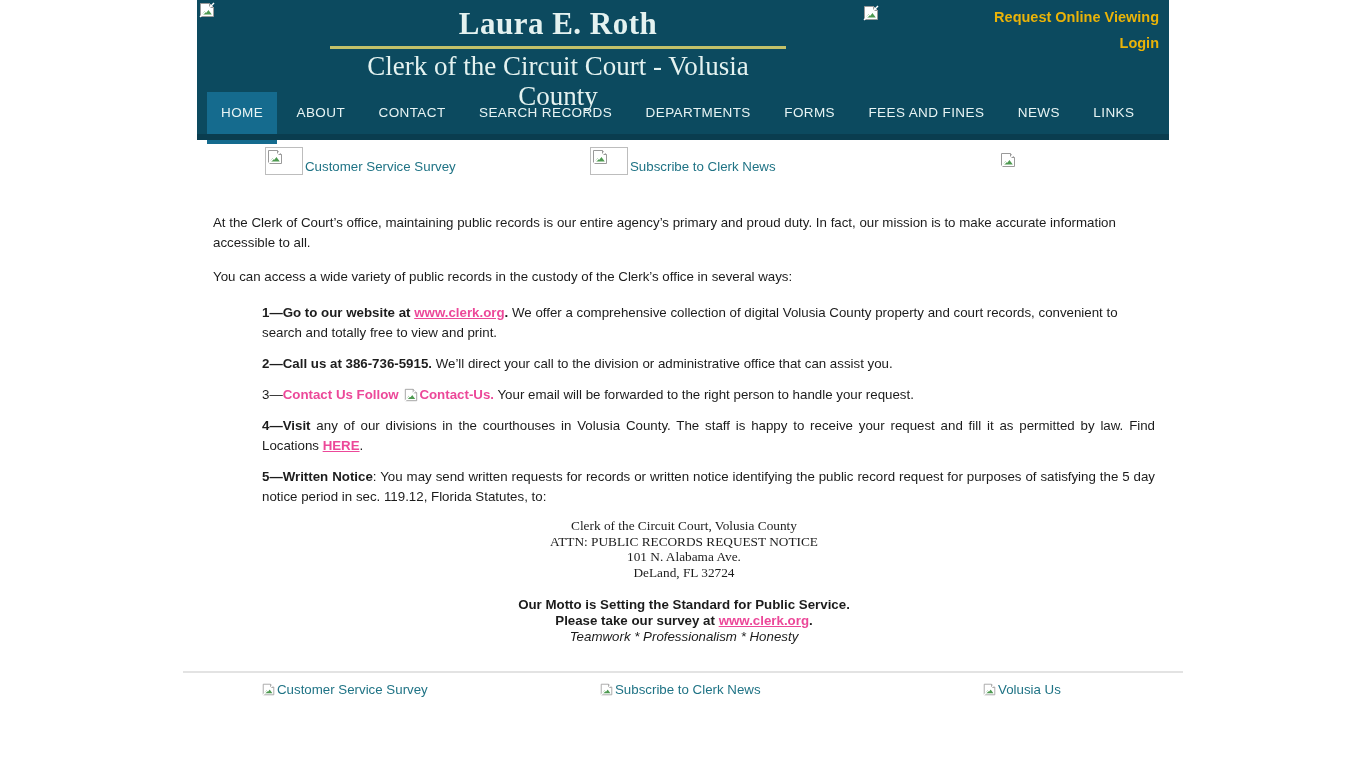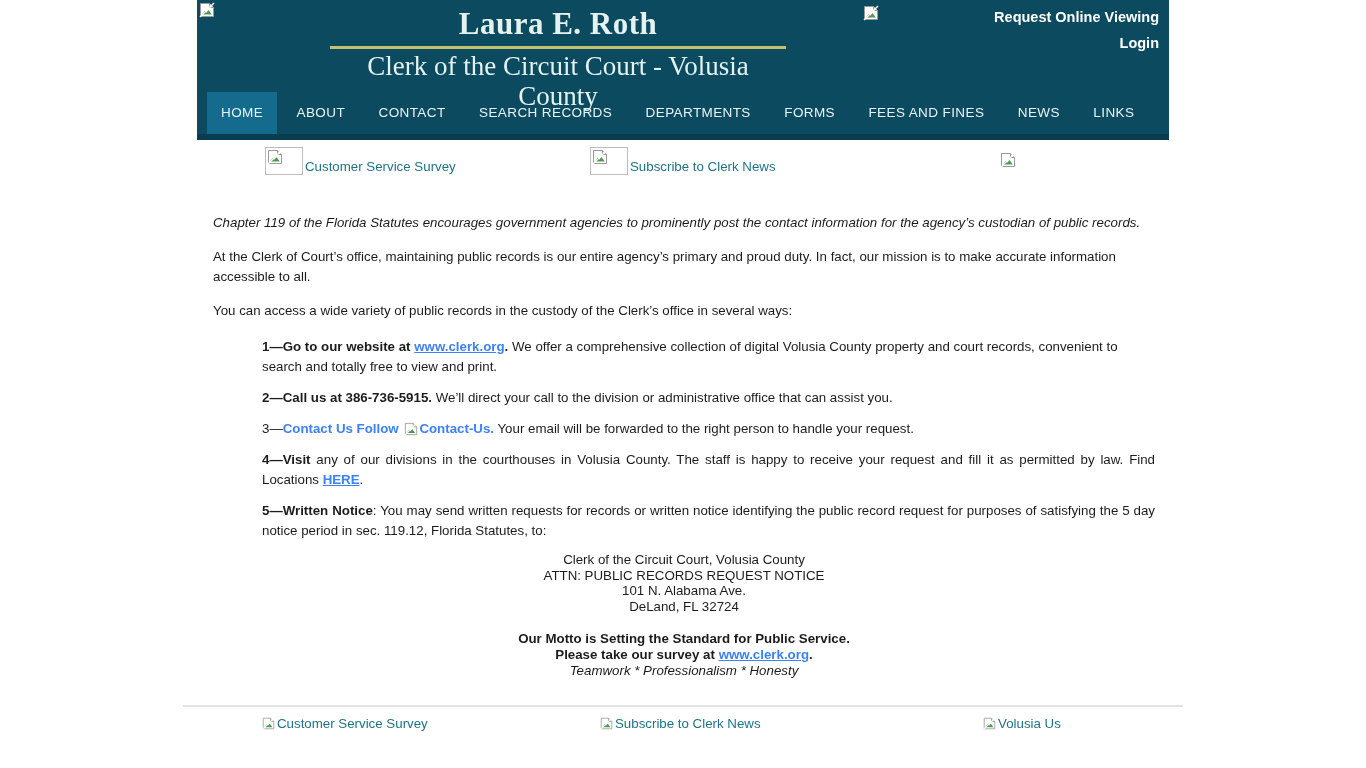--- a/index.html
+++ b/index.html
@@ -24,26 +24,26 @@
     letter-spacing:0.5px;
   }
   .gold-rule{height:3px;background:#c3c169;margin-top:2px;}
   .site-subtitle{
     font-size:27px;line-height:30px;margin-top:2px;color:#e4f2f0;
   }
   .header-links{
     position:absolute;right:10px;top:4px;text-align:right;
     font-size:14.5px;font-weight:bold;line-height:26px;
   }
-  .header-links a{color:#ffffff;text-decoration:none;display:block;cursor:pointer;text-align:right;}
+  .header-links a{color:#eab308;text-decoration:none;display:block;cursor:pointer;text-align:right;}
   .main-nav{
     position:absolute;left:0;top:92px;height:42px;width:100%;white-space:nowrap;
   }
   .nav-item{
-    display:inline-block;height:42px;line-height:42px;padding:0 14px;
+    display:inline-block;height:52px;line-height:42px;padding:0 14px;
     margin-right:1px;color:#e8f4f4;font-size:13.5px;letter-spacing:0.4px;
     text-decoration:none;cursor:pointer;
   }
   .nav-item:first-child{margin-left:10px;}
   .nav-item.active{background:#156b8e;}
   .header-strip{position:absolute;bottom:0;left:0;width:100%;height:6px;background:#0a3d4f;}
 
   
   .bi{display:block;}
   .bi-16{width:16px;height:16px;}
@@ -65,26 +65,26 @@
   .content{
     margin:0 14px 0 16px;font-size:13.3px;line-height:20px;color:#1c1c1c;
   }
   .notice-heading{margin:0 0 10px 0;font-size:13.3px;line-height:20px;font-weight:bold;}
   .p-statute{font-style:italic;margin:0 0 14px 0;}
   .p{margin:0 0 14px 0;}
   .p-last{margin:12px 0 16px 0;}
   .rlist{margin:0 0 0 49px;}
   .rlist .item{margin:0 0 11px 0;}
   .just{text-align:justify;}
-  .content a{color:#3b82f6;cursor:pointer;}
+  .content a{color:#ec4899;cursor:pointer;}
   a.lnk-bold{font-weight:bold;text-decoration:underline;}
   a.lnk-plainbold{font-weight:bold;text-decoration:none;}
   .inline-bi{display:inline-block;vertical-align:text-bottom;margin:0 1px 0 2px;}
   .address{
-    text-align:center;margin:6px 0 0 0;line-height:15.5px;font-size:13.3px;
+    text-align:center;margin:6px 0 0 0;line-height:15.5px;font-size:13.3px;font-family:Liberation Serif, serif;
   }
   .motto{
     text-align:center;margin:17px 0 0 0;line-height:16px;font-size:13.3px;
   }
   .motto .b{font-weight:bold;}
   .motto .it{font-style:italic;}
 
   
   .footer-divider{
     height:2px;background:#e3e3e3;width:1000px;margin:26px 0 0 -14px;
@@ -169,21 +169,20 @@
     <span class="abs" style="left:803px;top:12px">
       <svg class="bi bi-16">
           <use href="#bimg"></use>
         </svg>
     </span>
   </div>
 
   <div class="content">
 
 
-    <p class="p-statute">Chapter 119 of the Florida Statutes encourages government agencies to prominently post the contact information for the agency’s custodian of public records.</p>
 
     <p class="p">At the Clerk of Court’s office, maintaining public records is our entire agency’s primary and proud duty. In fact, our mission is to make accurate information accessible to all.</p>
 
     <p class="p-last">You can access a wide variety of public records in the custody of the Clerk’s office in several ways:</p>
 
     <div class="rlist">
 
       <div class="item">
         <b>1—Go to our website at </b><a class="lnk-bold">www.clerk.org</a><b>. </b><span> We offer a comprehensive collection of digital Volusia County property and court records, convenient to search and totally free to view and print.</span>
       </div>

